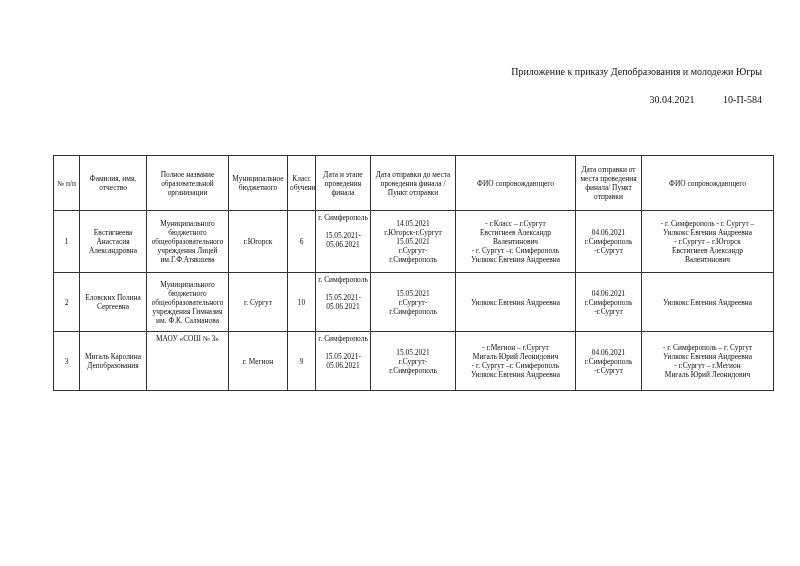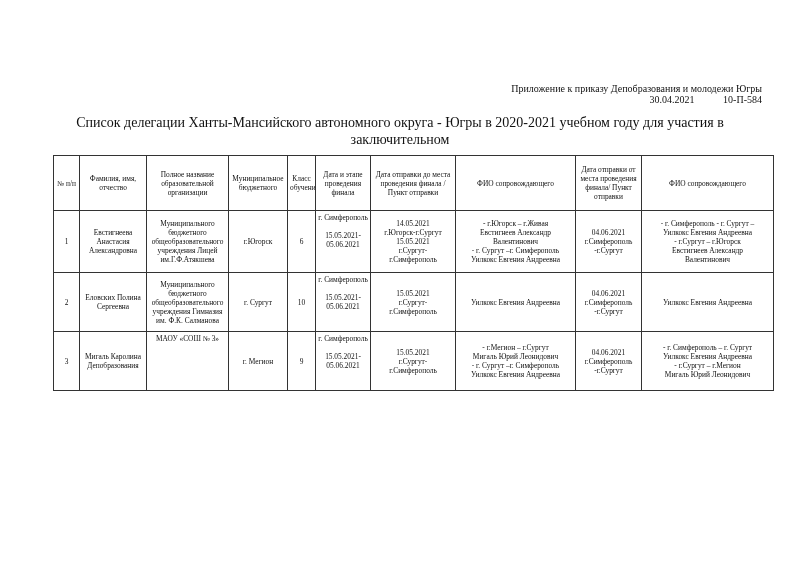--- a/index.html
+++ b/index.html
@@ -1,18 +1,18 @@
 <!DOCTYPE html>
 <html><head>
 <meta charset="utf-8">
 <style>
   html, body { margin: 0; padding: 0; background: #ffffff; }
   body { width: 800px; height: 566px; position: relative; overflow: hidden;
          font-family: "Liberation Serif", "DejaVu Serif", serif; color: #111; }
-  .annex { position: absolute; right: 38px; top: 83px; font-size: 10px; text-align: center; }
+  .annex { position: absolute; right: 38px; top: 66px; font-size: 10px; text-align: center; }
   .annex-line2 { position: absolute; right: 38px; top: 94px; font-size: 10px; }
   .annex-line2 span { display: inline-block; }
   .annex-line2 .num { margin-left: 26px; }
   .title { position: absolute; left: 30px; width: 740px; top: 114px; font-size: 14px;
            text-align: center; line-height: 17px; }
   table.delegation { position: absolute; left: 53px; top: 155px; border-collapse: collapse;
                      table-layout: fixed; width: 720px; }
   table.delegation td, table.delegation th { border: 1px solid #333; font-size: 7.4px; line-height: 9px;
        text-align: center; vertical-align: middle; padding: 0 2px; font-weight: normal; overflow: hidden; }
   tr.head { height: 55px; }
@@ -25,21 +25,20 @@
 </head>
 <body>
 
 <div class="annex">Приложение к приказу Депобразования и молодежи Югры</div>
 <div class="annex-line2">
   <span>30.04.2021</span>
   <span class="num">10-П-584</span>
 </div>
 
 <div class="title">
-  <div>Список делегации Ханты-Мансийского автономного округа - Югры в 2020-2021 учебном году для участия в заключительном</div>
 </div>
 
 <table class="delegation">
   <colgroup>
     <col style="width:26px">
       <col style="width:67px">
       <col style="width:82px">
       <col style="width:59px">
     <col style="width:28px">
       <col style="width:55px">
@@ -74,21 +73,21 @@
       <span>15.05.2021-05.06.2021</span>
     </td>
     <td>
       <div>14.05.2021</div>
       <div>г.Югорск-г.Сургут</div>
       <div>15.05.2021</div>
       <div>г.Сургут-</div>
       <div>г.Симферополь</div>
     </td>
     <td>
-      <div>- г.Югорск – г.Живая</div>
+      <div>- г.Класс – г.Сургут</div>
       <div>Евстигнеев Александр</div>
       <div>Валентинович</div>
       <div>- г. Сургут –г. Симферополь</div>
       <div>Уилкокс Евгения Андреевна</div>
     </td>
     <td>
       <div>04.06.2021</div>
       <div>г.Симферополь</div>
       <div>-г.Сургут</div>
     </td>

